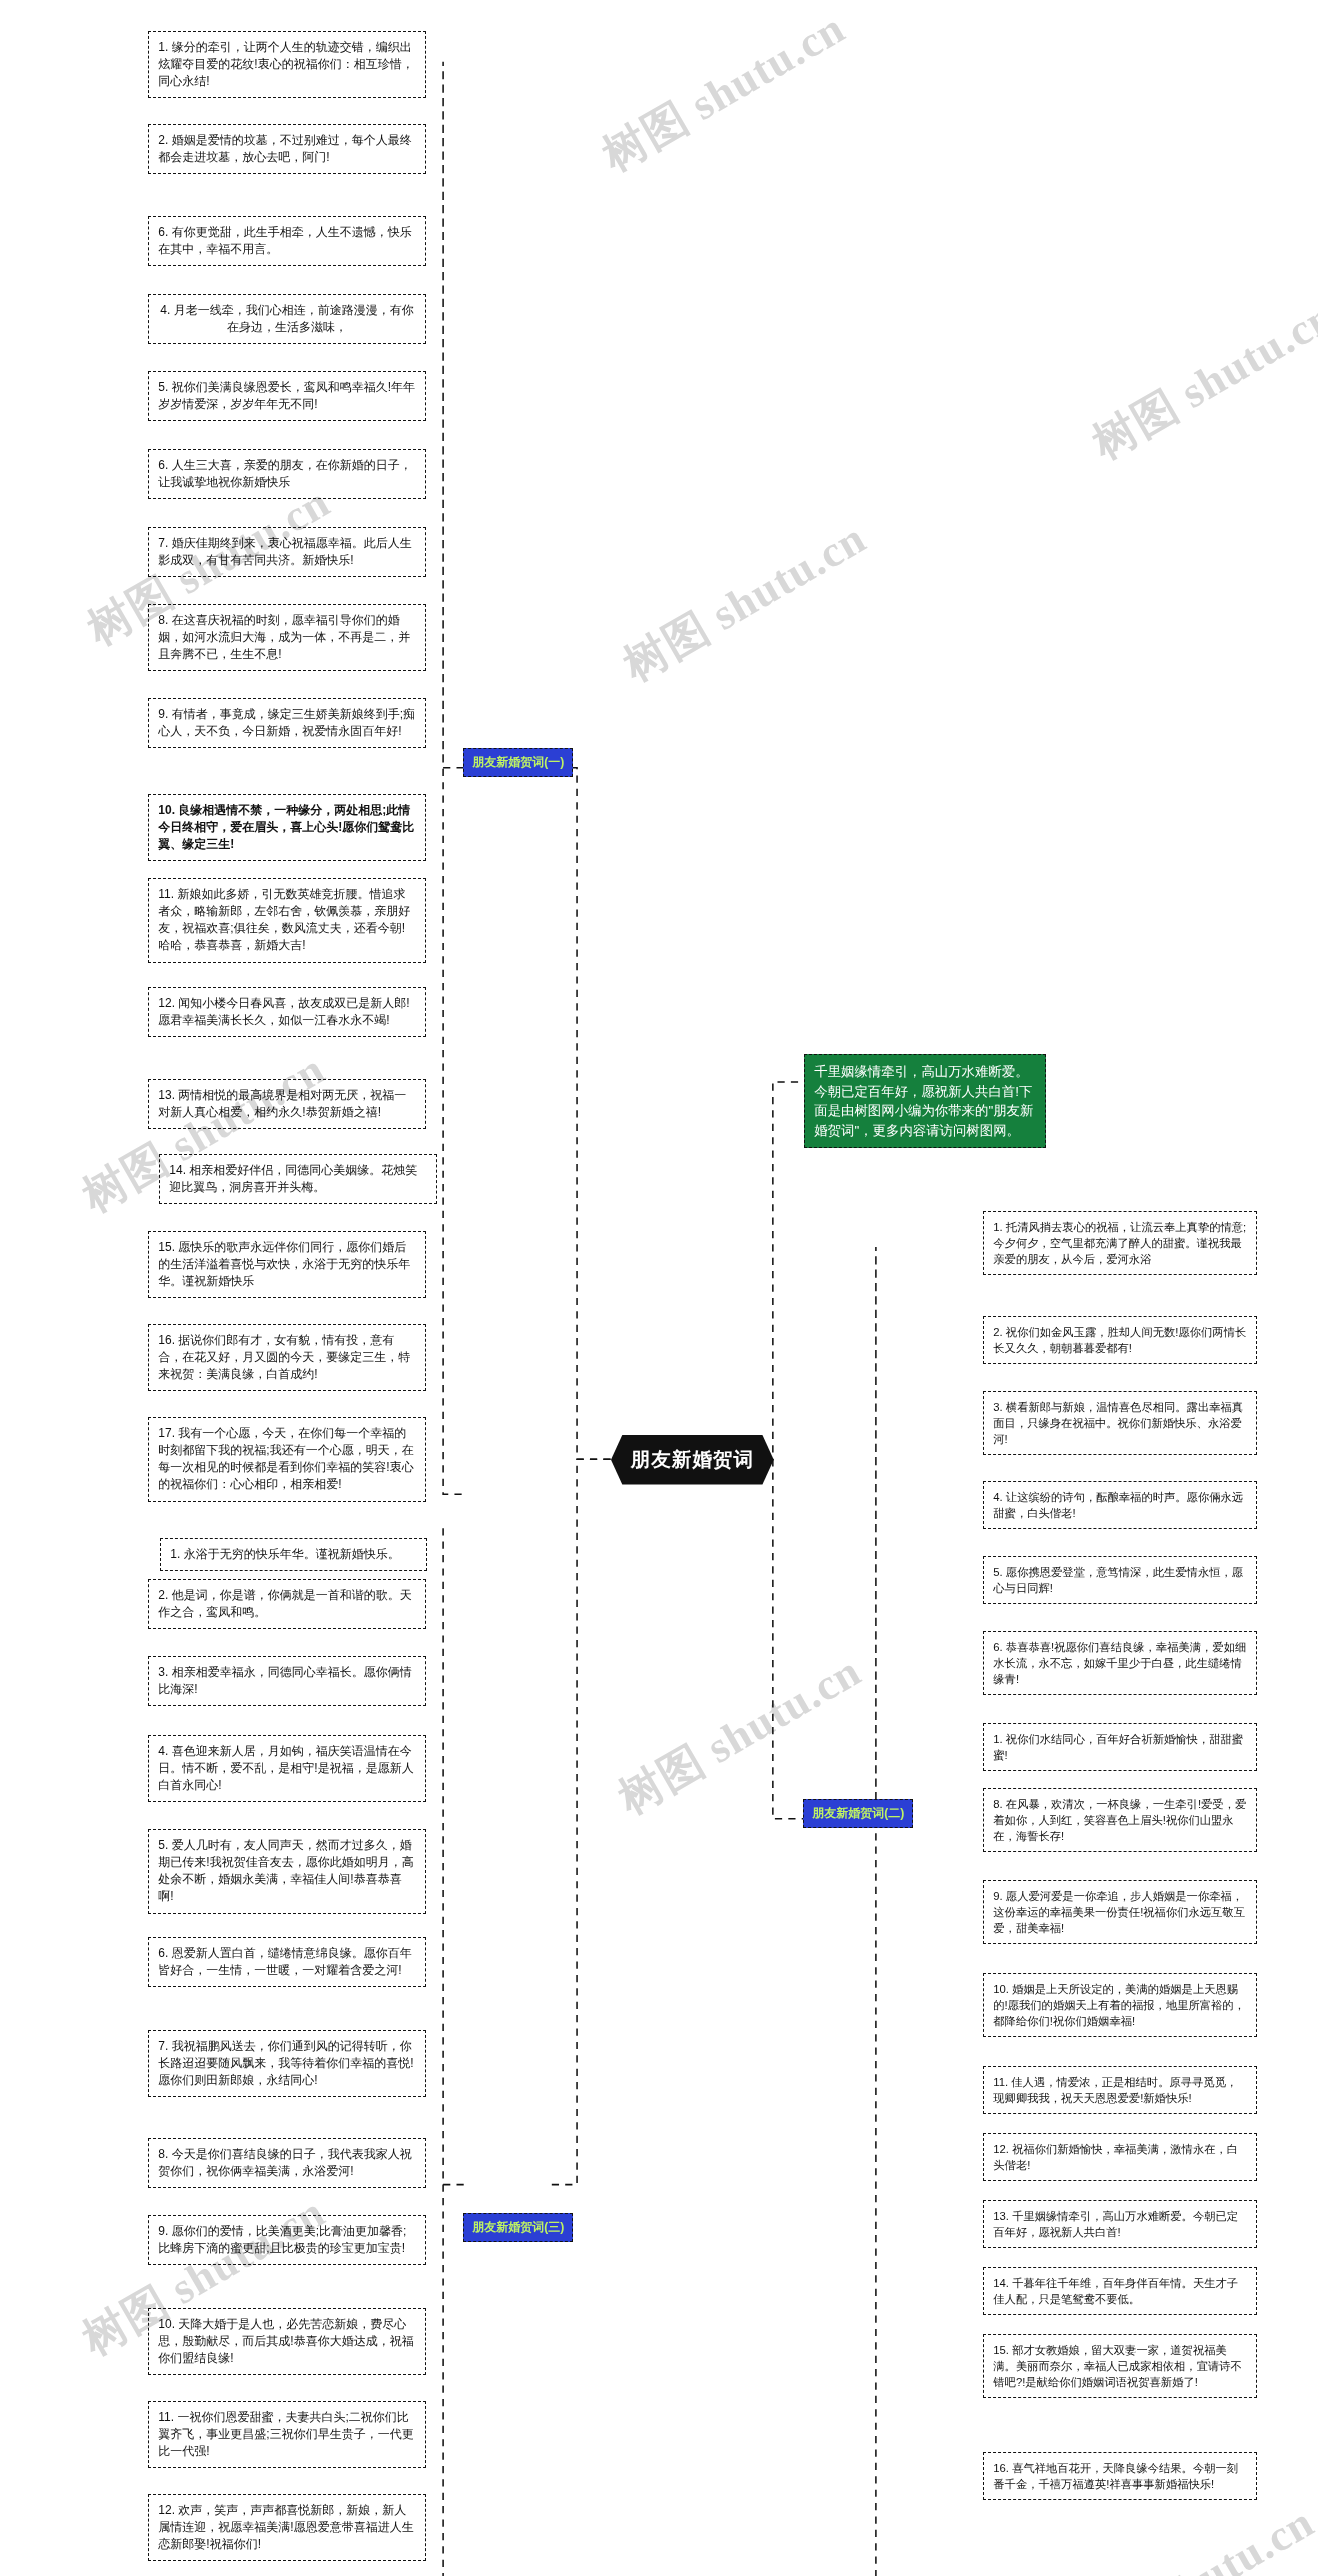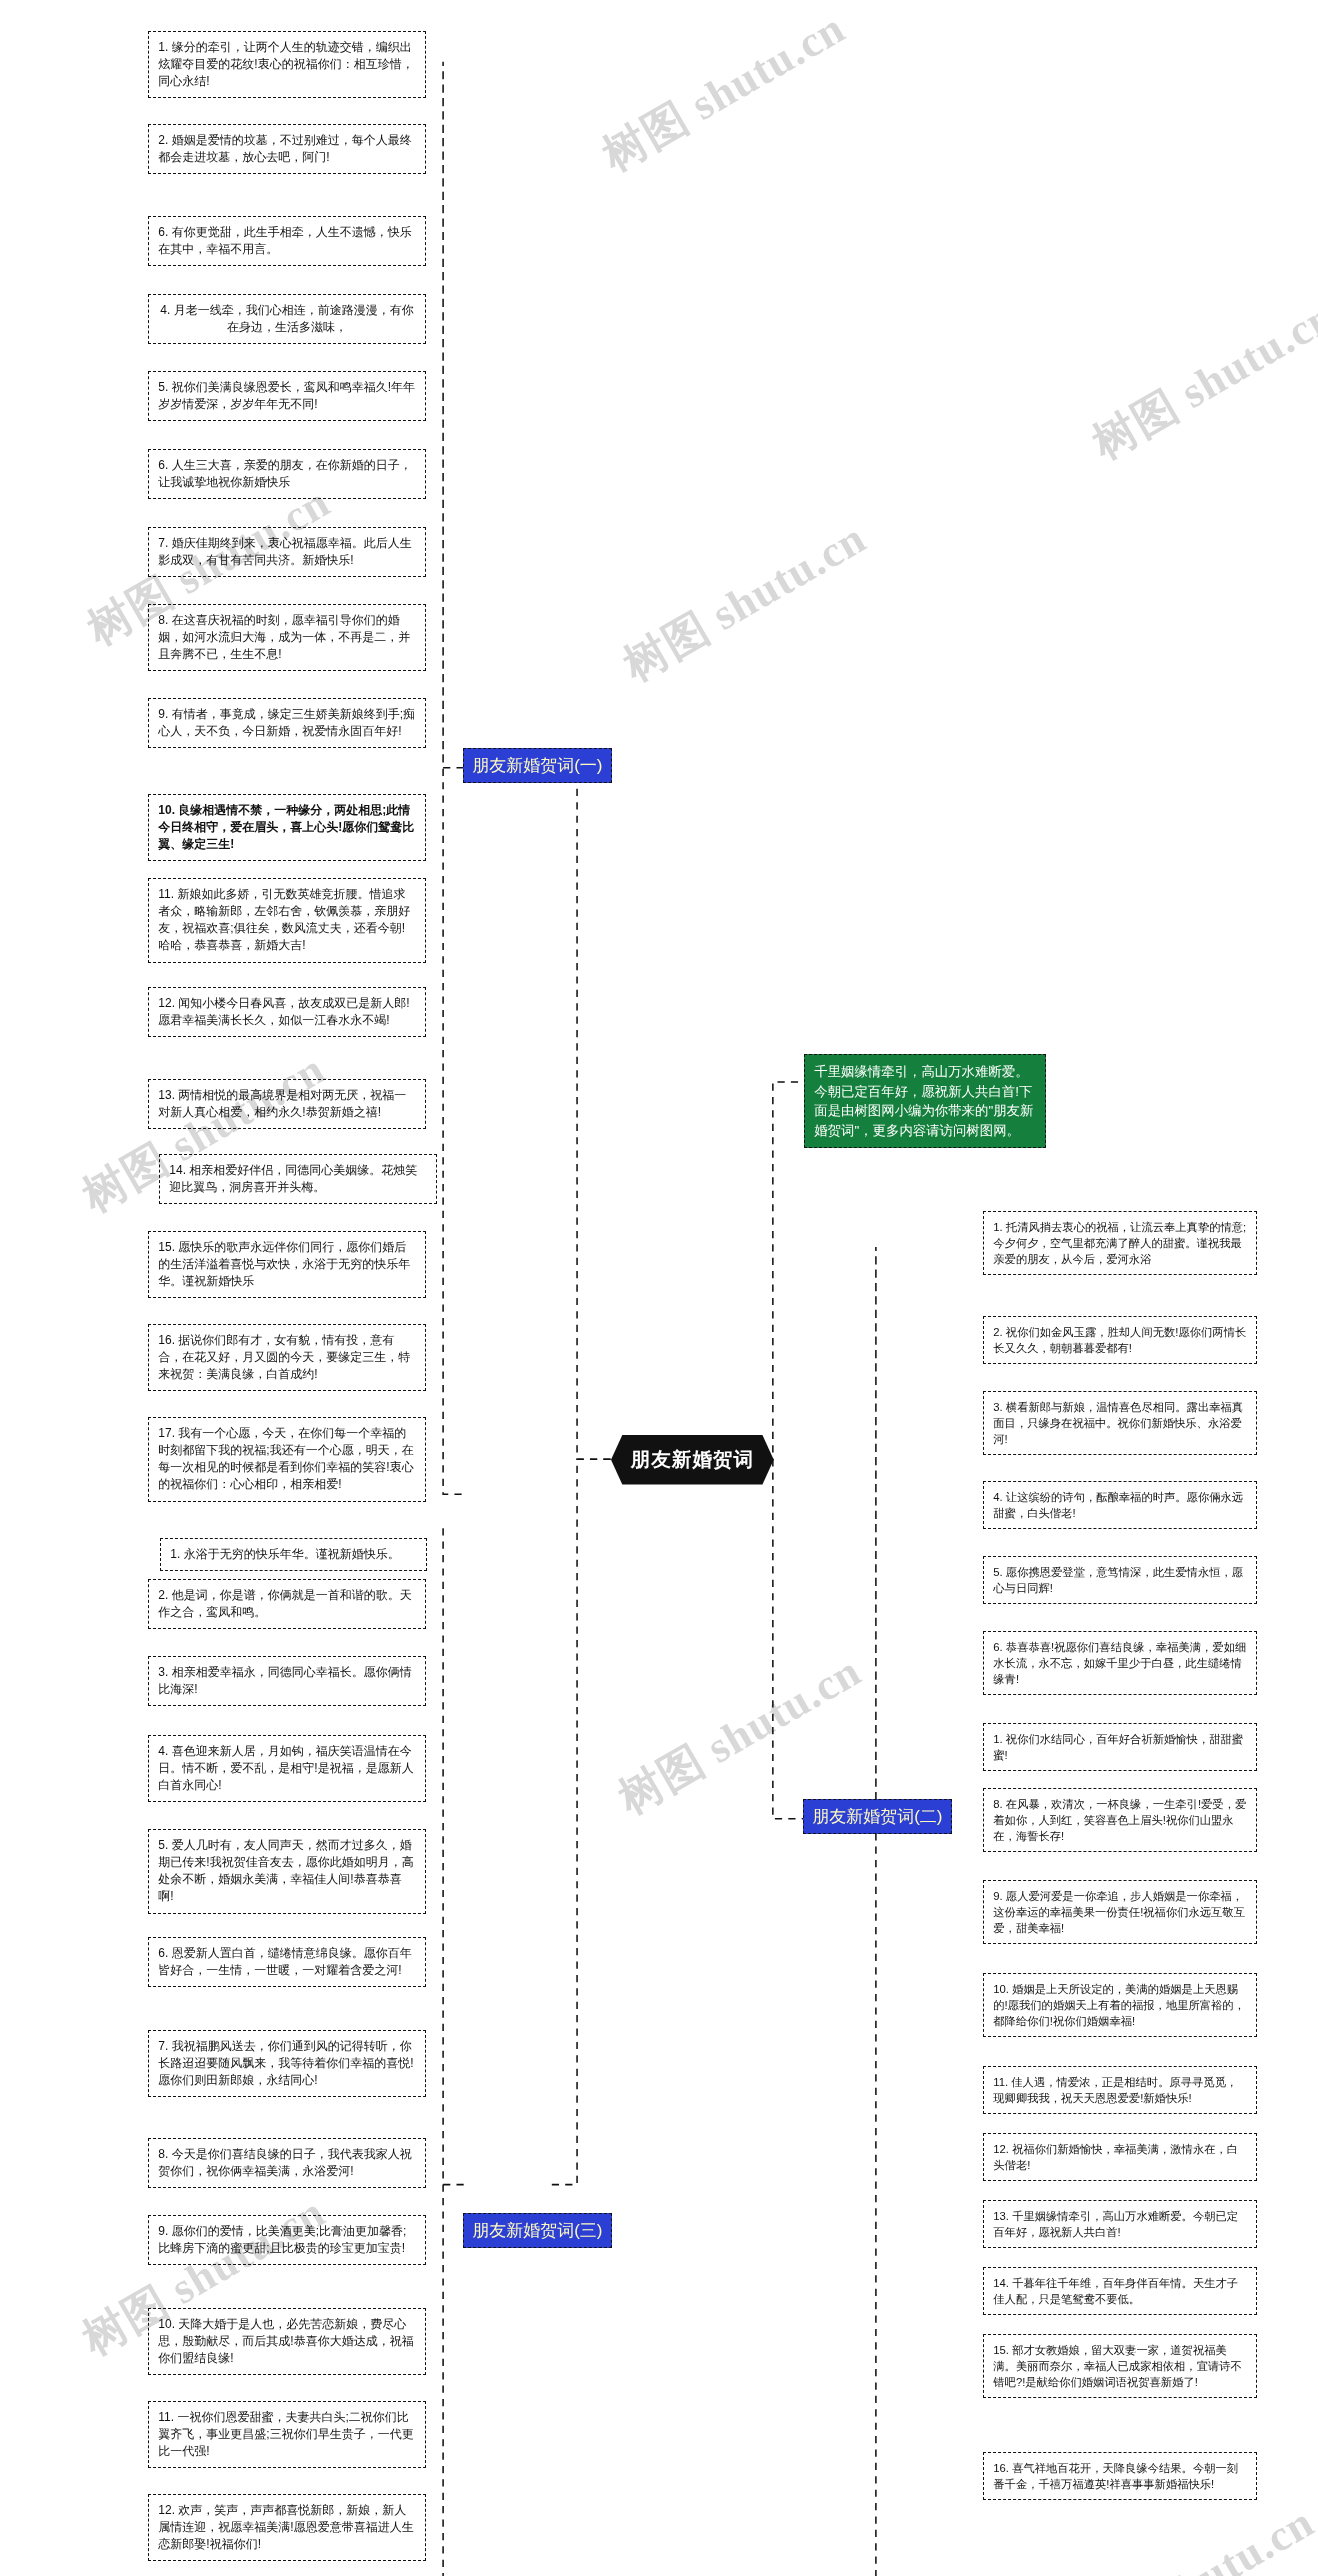--- a/index.html
+++ b/index.html
@@ -29,21 +29,21 @@
     padding:7.2px 9.3px;
     line-height:1.42;
     font-size:12px;
     color:#111;
     z-index:3;
   }
   .node.sm{font-size:11.3px;}
   .branch{
     position:absolute;box-sizing:border-box;
     border:1.5px dashed #111;background:#2b3fd4;
-    color:#fef9c3;font-size:17px;font-weight:400;
+    color:#bef264;font-size:12px;font-weight:700;
     padding:5.2px 8.2px;white-space:nowrap;z-index:4;
   }
   .intro{
     position:absolute;box-sizing:border-box;
     border:1.5px dashed #111;background:#15803d;color:#fff;
     font-size:13.4px;line-height:1.45;padding:7.2px 9.3px;z-index:4;
   }
   .root{
     position:absolute;z-index:6;background:#111;color:#fff;
     font-size:19.6px;font-weight:600;letter-spacing:1px;

